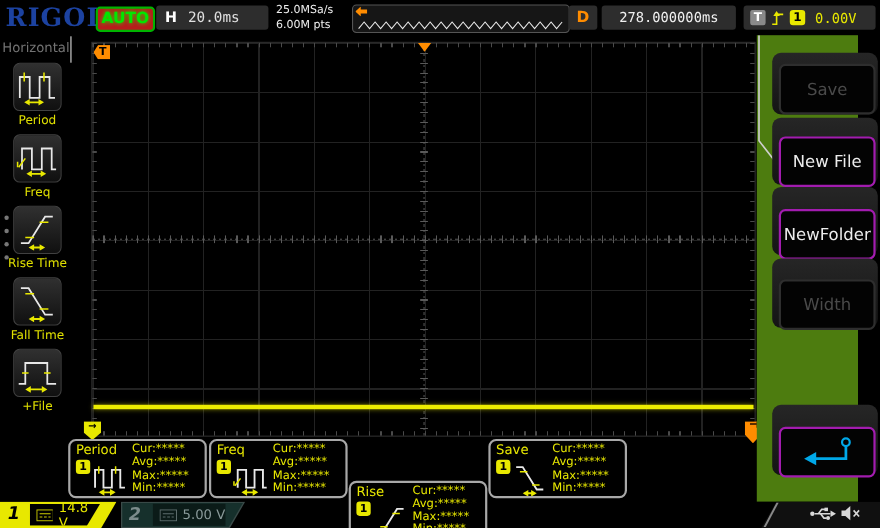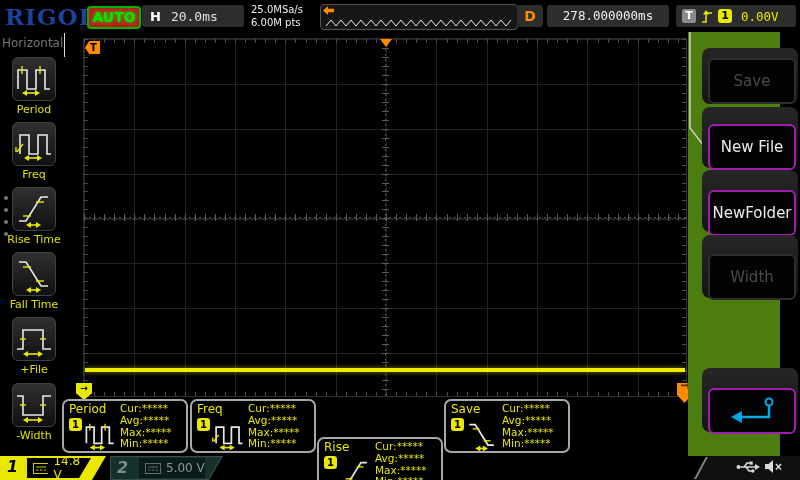--- a/index.html
+++ b/index.html
@@ -224,33 +224,20 @@
           <line x1="6" y1="21" x2="12" y2="21" stroke="#e8e800" stroke-width="1.4"></line>
           <line x1="26" y1="21" x2="32" y2="21" stroke="#e8e800" stroke-width="1.4"></line>
           <line x1="11" y1="36" x2="27" y2="36" stroke="#e8e800" stroke-width="1.6"></line>
           <path d="M9,36 l5,-3 v6 z" fill="#e8e800"></path>
             <path d="M29,36 l-5,-3 v6 z" fill="#e8e800"></path>
         </svg>
       </span>
       <div class="lm-label">+File</div>
     </div>
 
-    <div class="lm-item" style="top:351px;">
-      <span class="lm-icon">
-        <svg width="40" height="40" viewBox="0 0 40 40">
-          <polyline fill="none" stroke="#e8e8e8" stroke-width="1.6" points="3,12 9,12 9,31 29,31 29,12 37,12"></polyline>
-          <line x1="6" y1="21" x2="12" y2="21" stroke="#e8e800" stroke-width="1.4"></line>
-          <line x1="26" y1="21" x2="32" y2="21" stroke="#e8e800" stroke-width="1.4"></line>
-          <line x1="11" y1="36" x2="27" y2="36" stroke="#e8e800" stroke-width="1.6"></line>
-          <path d="M9,36 l5,-3 v6 z" fill="#e8e800"></path>
-            <path d="M29,36 l-5,-3 v6 z" fill="#e8e800"></path>
-        </svg>
-      </span>
-      <div class="lm-label">-Width</div>
-    </div>
 
     <div class="scroll-dot" style="top:164px;"></div>
     <div class="scroll-dot" style="top:176px;"></div>
     <div class="scroll-dot" style="top:188px;"></div>
     <div class="scroll-dot" style="top:200px;"></div>
   </div>
 
   <div class="abs" id="grid">
     <div class="abs ticks-top"></div>
     <div class="abs ticks-bottom"></div>

